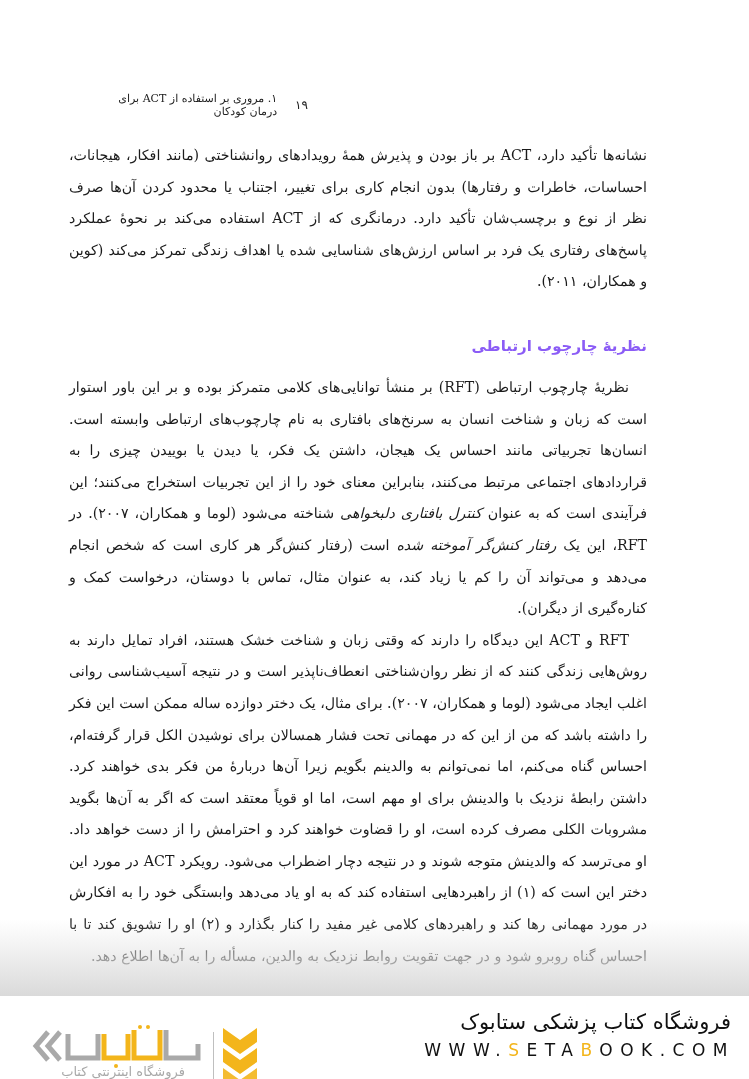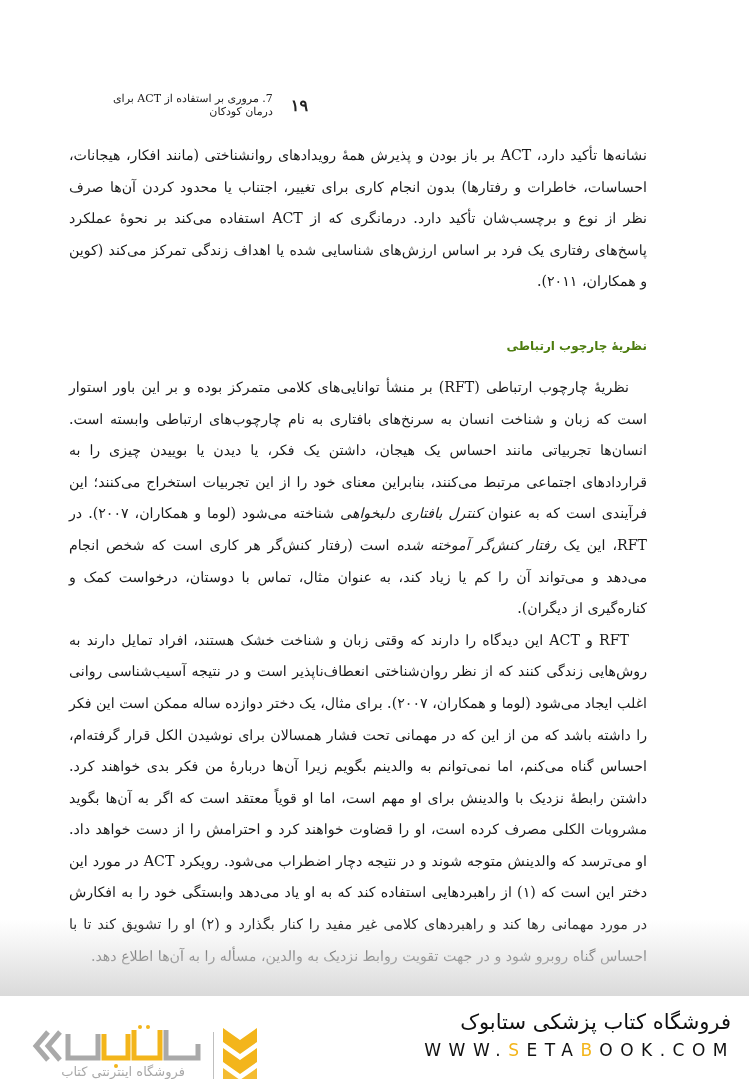--- a/index.html
+++ b/index.html
@@ -20,31 +20,31 @@
       pointer-events: none;
     }
     .page-fade::before, .page-fade::after {
       content: ""; position: absolute; top: 0; bottom: 0; width: 40px;
     }
     .running-head {
       position: absolute; top: 96px; left: 88px; width: 220px; height: 18px;
       direction: rtl; display: flex; align-items: center; gap: 18px;
       font-size: 11px; color: #222;
     }
-    .running-head .num { font-size: 16px; font-weight: bold; }
+    .running-head .num { font-size: 12px; font-weight: normal; }
     .content {
       position: absolute; top: 140px; left: 62px; width: 578px;
       direction: rtl; text-align: justify; text-align-last: right;
       font-size: 14.2px; line-height: 31.6px; margin-left: 7px;
     }
     .content p { margin: 0; }
     .content p.indent { text-indent: 18px; }
     .content h2 {
       margin: 0; font-family: "DejaVu Sans", "Liberation Sans", sans-serif;
-      font-size: 12px; font-weight: bold; color: #4d7c0f;
+      font-size: 15px; font-weight: bold; color: #8b5cf6;
     }
     .h-rft { margin-top: 22px !important; height: 52px; line-height: 52px; }
     .h-kids { margin-top: 14px !important; height: 52px; line-height: 52px; }
     em { }
 
     .footer {
       position: absolute; left: 0; top: 996px; width: 749px; height: 83px;
       background: #ffffff;
     }
     .brand-fa {
@@ -69,21 +69,21 @@
       direction: rtl; font-family: "DejaVu Sans", "Liberation Sans", sans-serif;
       font-size: 13px; color: #a9a9a9;
     }
   </style>
 </head>
 <body>
 
 <div class="page">
   <div class="running-head">
     <span class="num">۱۹</span>
-    <span>7. مروری بر استفاده از ACT برای درمان کودکان</span>
+    <span>۱. مروری بر استفاده از ACT برای درمان کودکان</span>
   </div>
 
   <div class="content">
     <p>نشانه‌ها تأکید دارد، ACT بر باز بودن و پذیرش همهٔ رویدادهای روانشناختی (مانند افکار، هیجانات، احساسات، خاطرات و رفتارها) بدون انجام کاری برای تغییر، اجتناب یا محدود کردن آن‌ها صرف نظر از نوع و برچسب‌شان تأکید دارد. درمانگری که از ACT استفاده می‌کند بر نحوهٔ عملکرد پاسخ‌های رفتاری یک فرد بر اساس ارزش‌های شناسایی شده یا اهداف زندگی تمرکز می‌کند (کوین و همکاران، ۲۰۱۱).</p>
 
     <h2 class="h-rft">نظریهٔ چارچوب ارتباطی</h2>
 
     <p class="indent"><span>نظریهٔ چارچوب ارتباطی (RFT) بر منشأ توانایی‌های کلامی متمرکز بوده و بر این باور استوار است که زبان و شناخت انسان به سرنخ‌های بافتاری به نام چارچوب‌های ارتباطی وابسته است. انسان‌ها تجربیاتی مانند احساس یک هیجان، داشتن یک فکر، یا دیدن یا بوییدن چیزی را به قراردادهای اجتماعی مرتبط می‌کنند، بنابراین معنای خود را از این تجربیات استخراج می‌کنند؛ این فرآیندی است که به عنوان </span><em>کنترل بافتاری دلبخواهی</em><span> شناخته می‌شود (لوما و همکاران، ۲۰۰۷). در RFT، این یک </span><em>رفتار کنش‌گر آموخته شده</em><span> است (رفتار کنش‌گر هر کاری است که شخص انجام می‌دهد و می‌تواند آن را کم یا زیاد کند، به عنوان مثال، تماس با دوستان، درخواست کمک و کناره‌گیری از دیگران).</span></p>
 
     <p class="indent">RFT و ACT این دیدگاه را دارند که وقتی زبان و شناخت خشک هستند، افراد تمایل دارند به روش‌هایی زندگی کنند که از نظر روان‌شناختی انعطاف‌ناپذیر است و در نتیجه آسیب‌شناسی روانی اغلب ایجاد می‌شود (لوما و همکاران، ۲۰۰۷). برای مثال، یک دختر دوازده ساله ممکن است این فکر را داشته باشد که من از این که در مهمانی تحت فشار همسالان برای نوشیدن الکل قرار گرفته‌ام، احساس گناه می‌کنم، اما نمی‌توانم به والدینم بگویم زیرا آن‌ها دربارهٔ من فکر بدی خواهند کرد. داشتن رابطهٔ نزدیک با والدینش برای او مهم است، اما او قویاً معتقد است که اگر به آن‌ها بگوید مشروبات الکلی مصرف کرده است، او را قضاوت خواهند کرد و احترامش را از دست خواهد داد. او می‌ترسد که والدینش متوجه شوند و در نتیجه دچار اضطراب می‌شود. رویکرد ACT در مورد این دختر این است که (۱) از راهبردهایی استفاده کند که به او یاد می‌دهد وابستگی خود را به افکارش در مورد مهمانی رها کند و راهبردهای کلامی غیر مفید را کنار بگذارد و (۲) او را تشویق کند تا با احساس گناه روبرو شود و در جهت تقویت روابط نزدیک به والدین، مسأله را به آن‌ها اطلاع دهد.</p>

